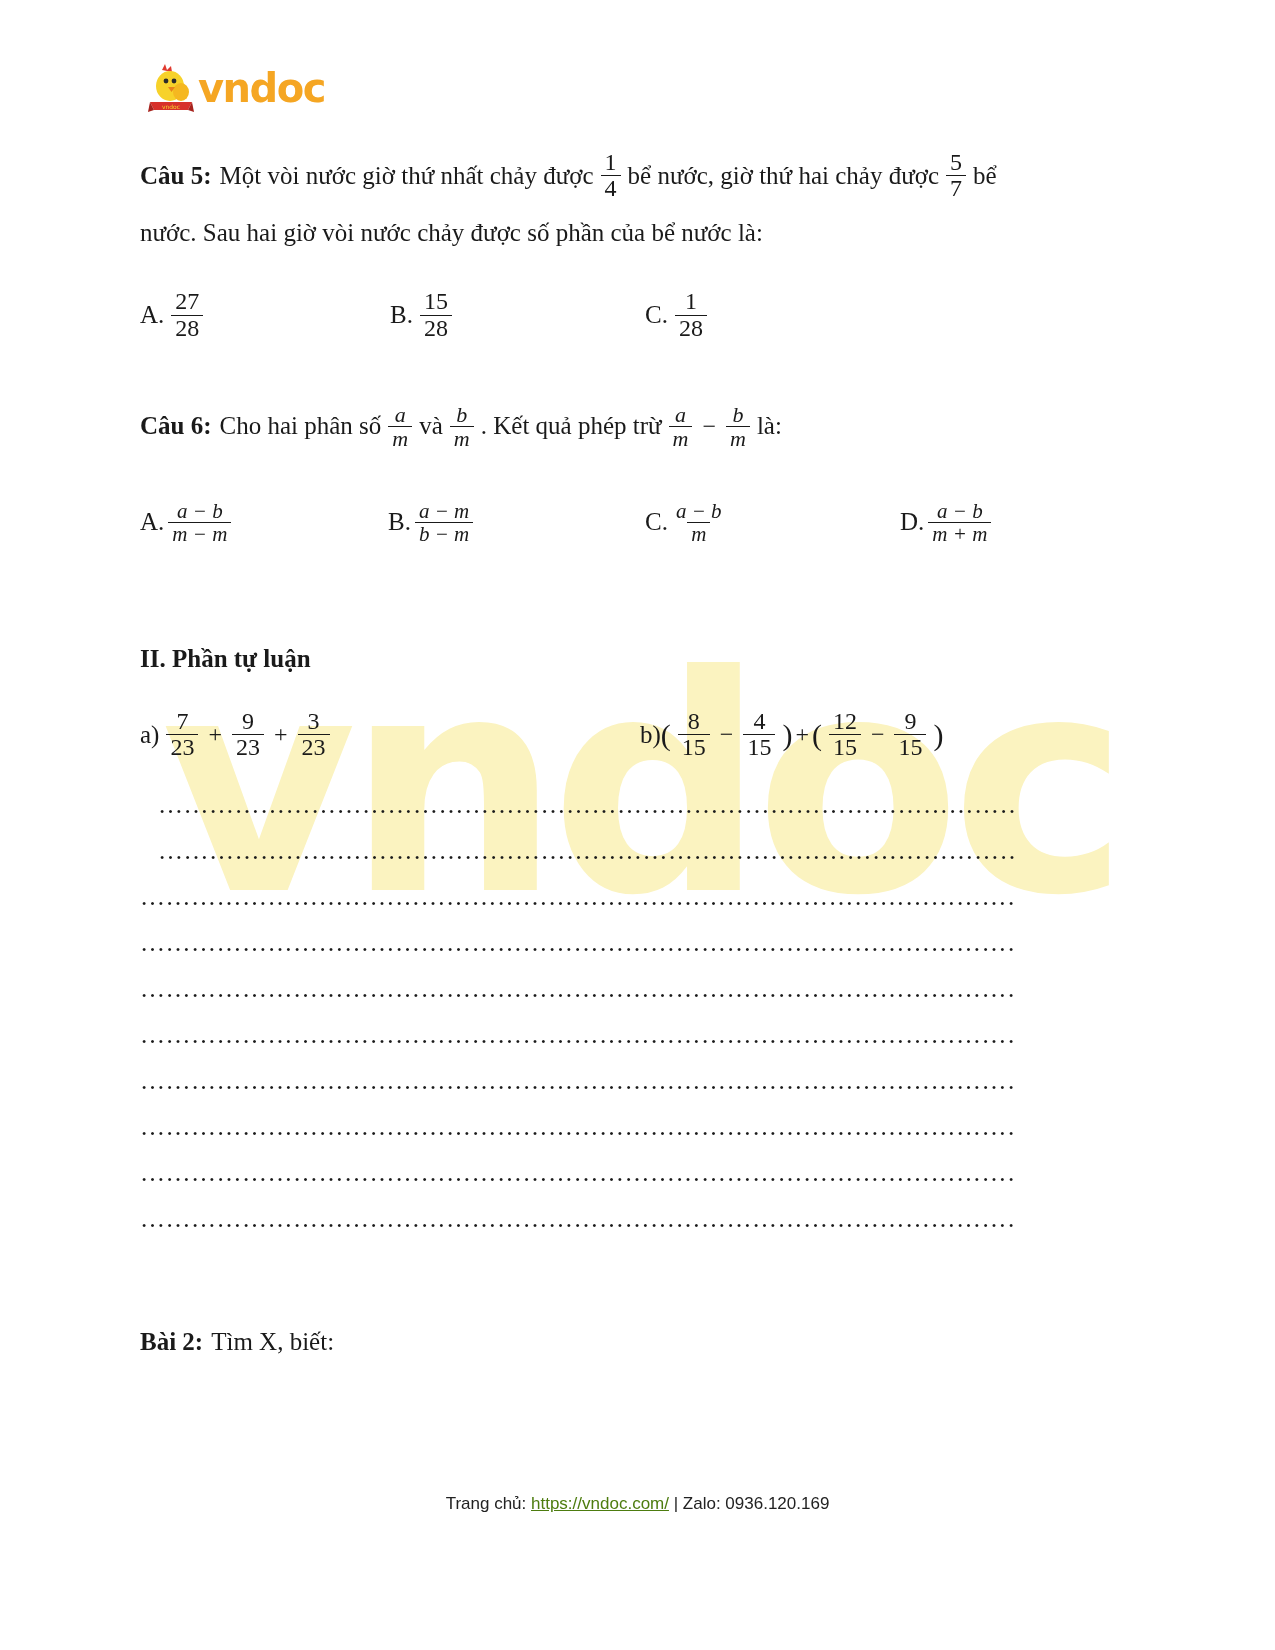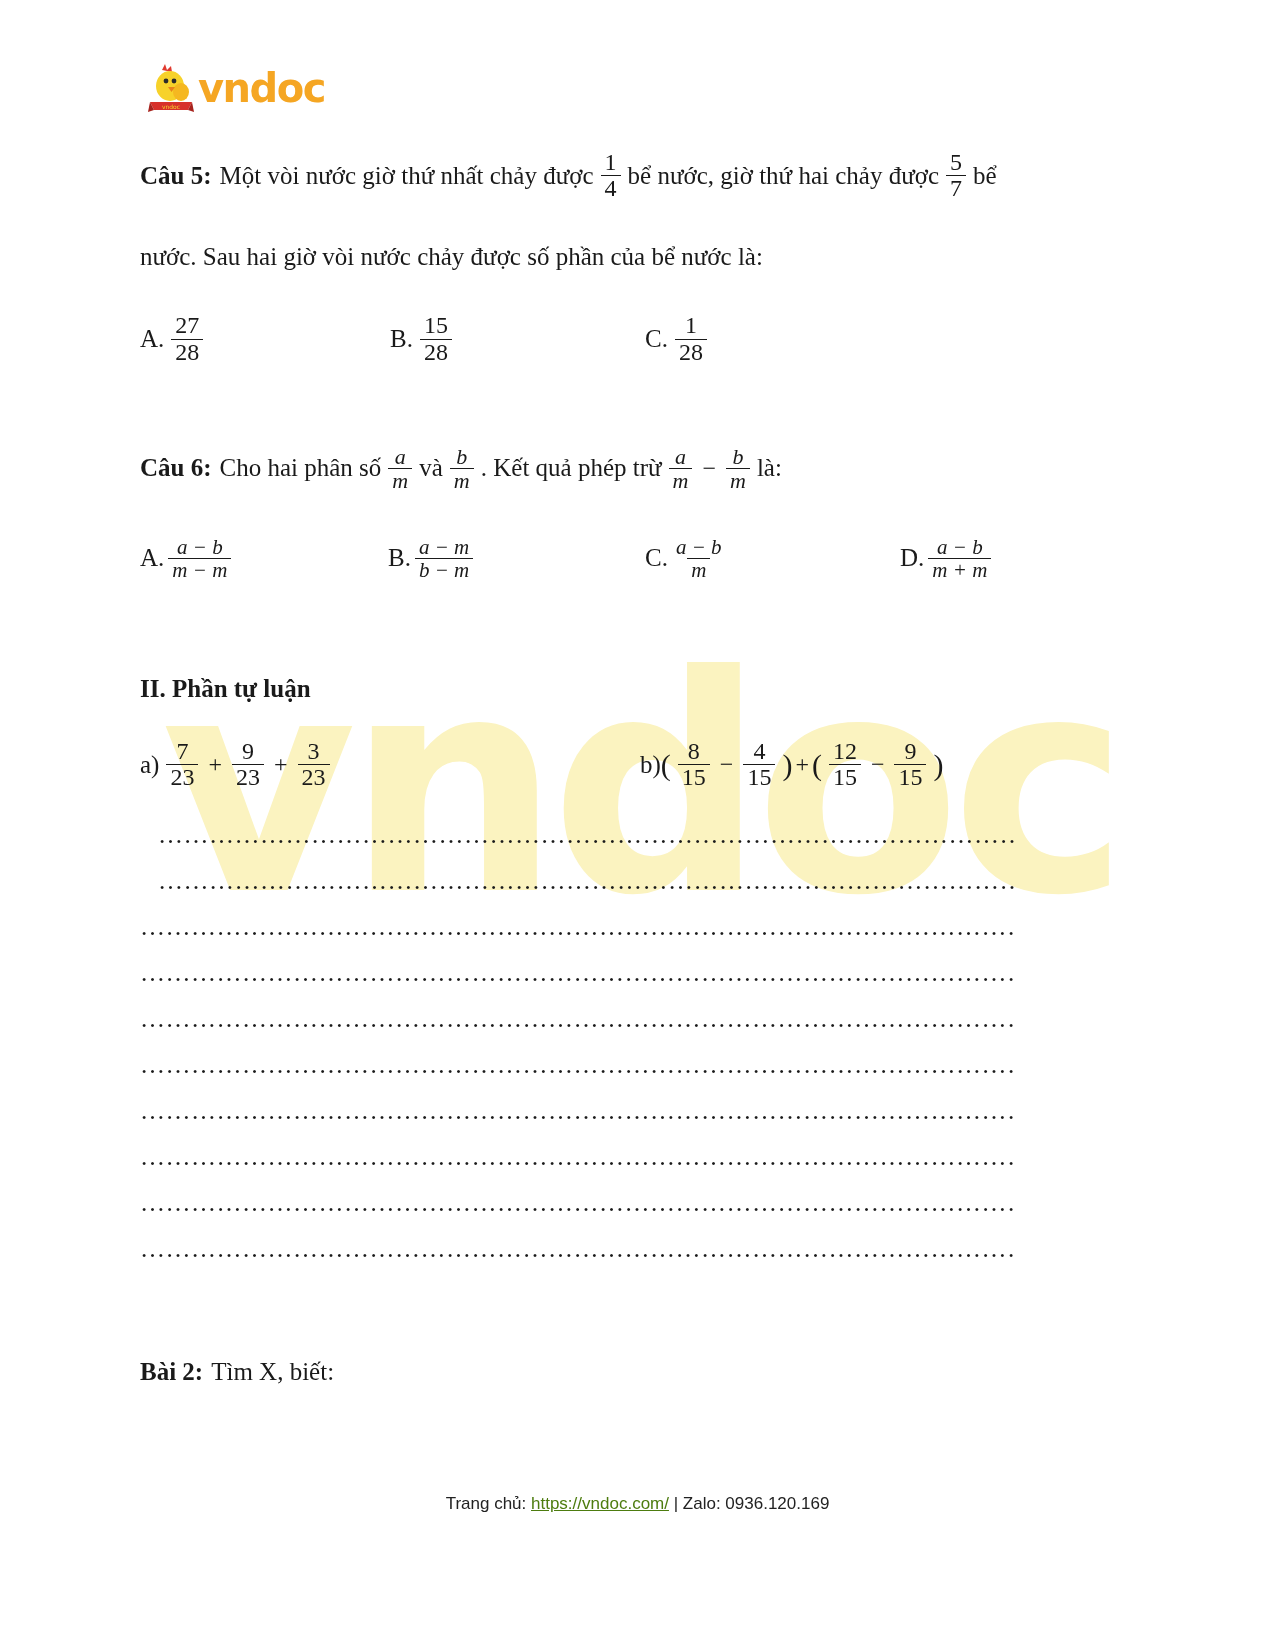--- a/index.html
+++ b/index.html
@@ -76,21 +76,21 @@
     margin: 0 7px;
     line-height: 1.05;
     font-size: 24px;
   }
   .frac .num { padding: 0 4px; }
   .frac .den { padding: 0 4px; border-top: 1.6px solid #1a1a1a; }
 
   .frac.ital { font-style: italic; font-size: 22px; }
   .frac.ital .num, .frac.ital .den { font-family: "Liberation Serif", serif; }
 
-  .frac.small { font-size: 21px; margin: 8px 4px; }
+  .frac.small { font-size: 21px; margin: 14px 4px; }
 
   .op { margin: 0 3px; font-size: 24px; }
   .paren { font-size: 30px; }
 
   
   .row {
     display: flex;
     align-items: center;
     font-size: 25px;
   }
@@ -176,21 +176,21 @@
       <span class="den">4</span>
     </span>
     <span class="txt">bể nước, giờ thứ hai chảy được</span>
     <span class="frac">
       <span class="num">5</span>
       <span class="den">7</span>
     </span>
     <span class="txt">bể</span>
   </div>
 
-  <div class="q" style="margin-top:40px">
+  <div class="q" style="margin-top:16px">
     <span class="txt">nước. Sau hai giờ vòi nước chảy được số phần của bể nước là:</span>
   </div>
 
   <div class="opt-row" style="margin-top:40px">
     <span class="opt" style="width:250px">
       <span>A.</span>
       <span class="frac">
         <span class="num">27</span>
         <span class="den">28</span>
       </span>
@@ -204,21 +204,21 @@
     </span>
     <span class="opt">
       <span>C.</span>
       <span class="frac">
         <span class="num">1</span>
         <span class="den">28</span>
       </span>
     </span>
   </div>
 
-  <div class="q" style="margin-top:80px">
+  <div class="q" style="margin-top:62px">
     <span class="qlabel">Câu 6:</span>
     <span class="txt">Cho hai phân số</span>
     <span class="frac ital">
       <span class="num">a</span>
       <span class="den">m</span>
     </span>
     <span class="txt">và</span>
     <span class="frac ital">
       <span class="num">b</span>
       <span class="den">m</span>

